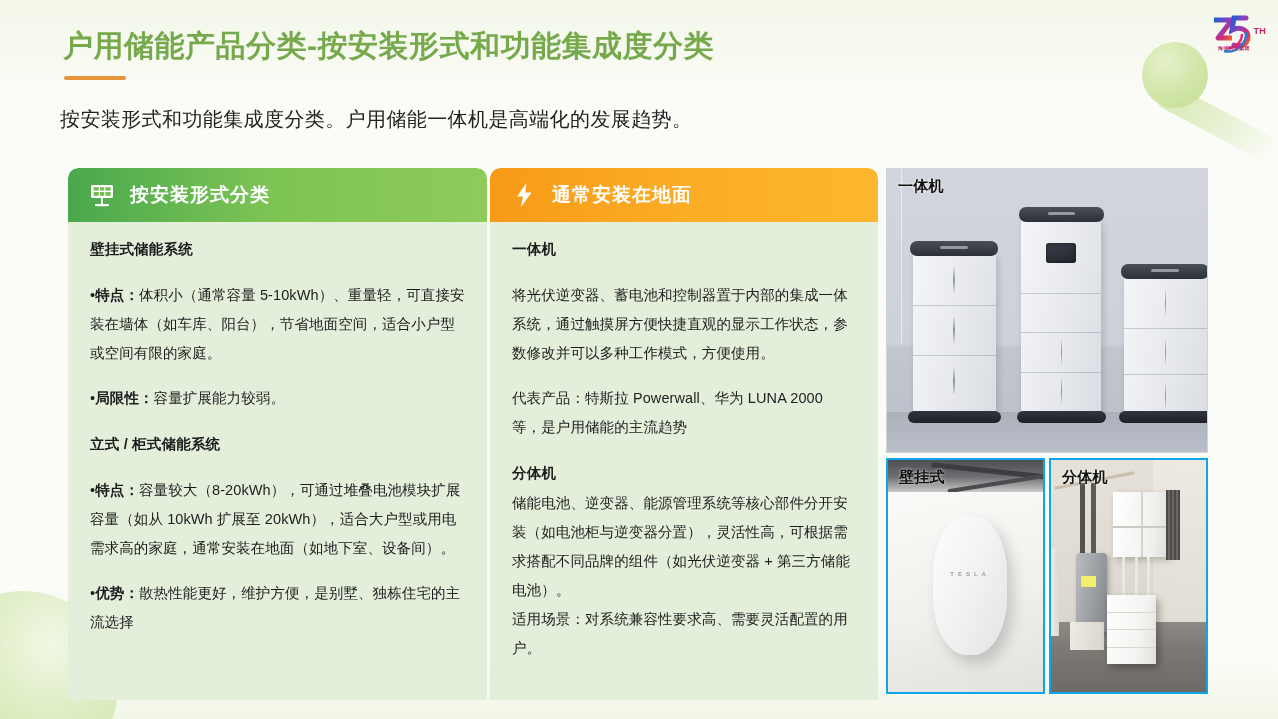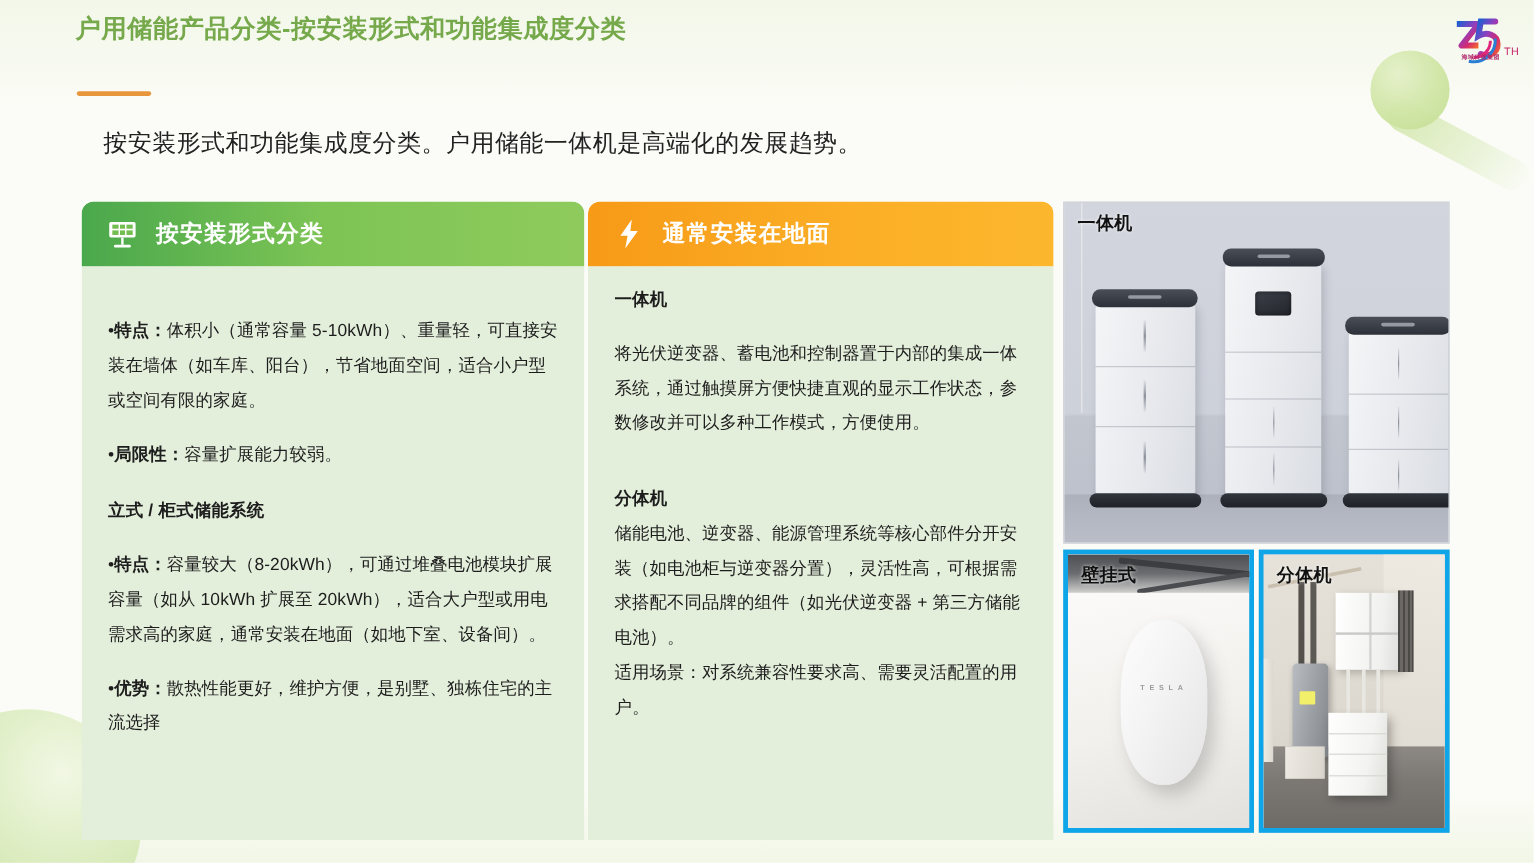--- a/index.html
+++ b/index.html
@@ -35,22 +35,22 @@
     background:linear-gradient(180deg,#f3f7e9 0%, #fbfcf7 100%);
   }
   .deco-wash-bottom {
     position:absolute; left:0; right:0; bottom:0; height:60px;
     background:linear-gradient(0deg,#f2f6e7 0%, rgba(251,252,247,0) 100%);
   }
 
   
   .header { position:absolute; left:0; top:0; width:1278px; height:96px; }
   .page-title {
-    position:absolute; left:63px; top:10px;
-    font-size:21px; font-weight:bold; letter-spacing:.5px;
+    position:absolute; left:63px; top:26px;
+    font-size:30px; font-weight:bold; letter-spacing:.5px;
     color:#76a94b; white-space:nowrap;text-align:right;
   }
   .title-rule {
     position:absolute; left:64px; top:76px; width:62px; height:4px;
     background:#e8963c; border-radius:2px;
   }
 
   
   .logo-cluster { position:absolute; right:12px; top:8px; display:flex; align-items:center; gap:10px; }
   .sea-logo { display:flex; align-items:center; gap:7px; }
@@ -64,27 +64,27 @@
     font-size:16px; font-weight:bold; color:#1a7fc1; letter-spacing:.2px;
     margin-top:3px; white-space:nowrap;
   }
   .anniv-logo { width:60px; height:48px; flex:0 0 auto; position:relative; }
   .anniv-sub {
     position:absolute; left:12px; bottom:5px;
     font-size:5px; color:#b02a6b; font-weight:bold; letter-spacing:.3px;
     white-space:nowrap;
   }
   .anniv-th {
-    position:absolute; right:0px; bottom:8px;
-    font-size:9px; font-weight:normal; color:#c4286b; letter-spacing:.3px;
+    position:absolute; right:0px; bottom:20px;
+    font-size:9px; font-weight:bold; color:#c4286b; letter-spacing:.3px;
   }
 
   
   .intro {
-    position:absolute; left:86px; top:106px;
+    position:absolute; left:60px; top:106px;
     font-size:20px; color:#222; letter-spacing:.4px; white-space:nowrap;
   }
 
   
   .card {
     position:absolute; top:168px; overflow:hidden;
     border-radius:10px 10px 0 0;
   }
   .card-a { left:68px;  width:419px; height:532px; }
   .card-b { left:490px; width:388px; height:532px; }
@@ -111,21 +111,21 @@
   .para b { font-weight:bold;margin-top:24px; }
   .gap-lg { height:22px; }
   .gap-md { height:16px; }
   .gap-sm { height:6px; }
 
   
   .photos { position:absolute; left:886px; top:168px; width:322px; }
   .photo { position:relative; overflow:hidden; background:#ddd; }
   .photo-main { width:322px; height:285px; border:1px solid #cfd4da; }
   .photo-row { display:flex; gap:4px; margin-top:5px; }
-  .photo-sm { width:159px; height:236px; border:4px solid #0ea5e9; }
+  .photo-sm { width:159px; height:236px; border:2px solid #0ea5e9; }
   .photo-caption {
     position:absolute; left:11px; top:8px; z-index:6;
     font-size:15px; font-weight:bold; color:#111; letter-spacing:.3px;
     text-shadow:0 0 3px rgba(255,255,255,.85);
   }
 
   
   .scene1 { position:absolute; inset:0;
     background:linear-gradient(180deg,#d2d5dd 0%,#cdd1da 62%,#c2c6cf 63%,#babfc9 100%); }
   .s1-wallline { position:absolute; left:14px; top:0; width:1px; height:62%;
@@ -254,20 +254,21 @@
       <rect x="17.4" y="6.2" width="5.2" height="3.4" fill="#74bd50"></rect>
       <rect x="5.6" y="11" width="5.2" height="3.8" fill="#74bd50"></rect>
       <rect x="12" y="11" width="4.2" height="3.8" fill="#74bd50"></rect>
       <rect x="17.4" y="11" width="5.2" height="3.8" fill="#74bd50"></rect>
       <rect x="13" y="17" width="2" height="6" fill="#ffffff"></rect>
       <rect x="7" y="23" width="14" height="2.2" rx="1" fill="#ffffff"></rect>
     </svg>
     <div class="card-head-title">按安装形式分类</div>
   </div>
   <div class="card-body">
+    <div class="sec-title">壁挂式储能系统</div>
     <div class="gap-lg"></div>
     <div class="para"><span>•</span><b>特点：</b><span>体积小（通常容量 5-10kWh）、重量轻，可直接安装在墙体（如车库、阳台），节省地面空间，适合小户型或空间有限的家庭。</span></div>
     <div class="gap-md"></div>
     <div class="para"><span>•</span><b>局限性：</b><span>容量扩展能力较弱。</span></div>
     <div class="gap-lg"></div>
     <div class="sec-title">立式 / 柜式储能系统</div>
     <div class="gap-lg"></div>
     <div class="para"><span>•</span><b>特点：</b><span>容量较大（8-20kWh），可通过堆叠电池模块扩展容量（如从 10kWh 扩展至 20kWh），适合大户型或用电需求高的家庭，通常安装在地面（如地下室、设备间）。</span></div>
     <div class="gap-md"></div>
     <div class="para"><span>•</span><b>优势：</b><span>散热性能更好，维护方便，是别墅、独栋住宅的主流选择</span></div>
@@ -279,20 +280,21 @@
     <svg class="card-head-icon" viewBox="0 0 28 28">
       <path d="M16.5 2 L7 15.5 h6 L11 26 L21.5 11.5 h-6.2 z" fill="#ffffff"></path>
     </svg>
     <div class="card-head-title">通常安装在地面</div>
   </div>
   <div class="card-body">
     <div class="sec-title">一体机</div>
     <div class="gap-lg"></div>
     <div class="para">将光伏逆变器、蓄电池和控制器置于内部的集成一体系统，通过触摸屏方便快捷直观的显示工作状态，参数修改并可以多种工作模式，方便使用。</div>
     <div class="gap-md"></div>
+    <div class="para">代表产品：特斯拉 Powerwall、华为 LUNA 2000 等，是户用储能的主流趋势</div>
     <div class="gap-lg"></div>
     <div class="sec-title">分体机</div>
     <div class="gap-sm"></div>
     <div class="para">储能电池、逆变器、能源管理系统等核心部件分开安装（如电池柜与逆变器分置），灵活性高，可根据需求搭配不同品牌的组件（如光伏逆变器 + 第三方储能电池）。</div>
     <div class="para">适用场景：对系统兼容性要求高、需要灵活配置的用户。</div>
   </div>
 </div>
 
 <div class="photos">
 

